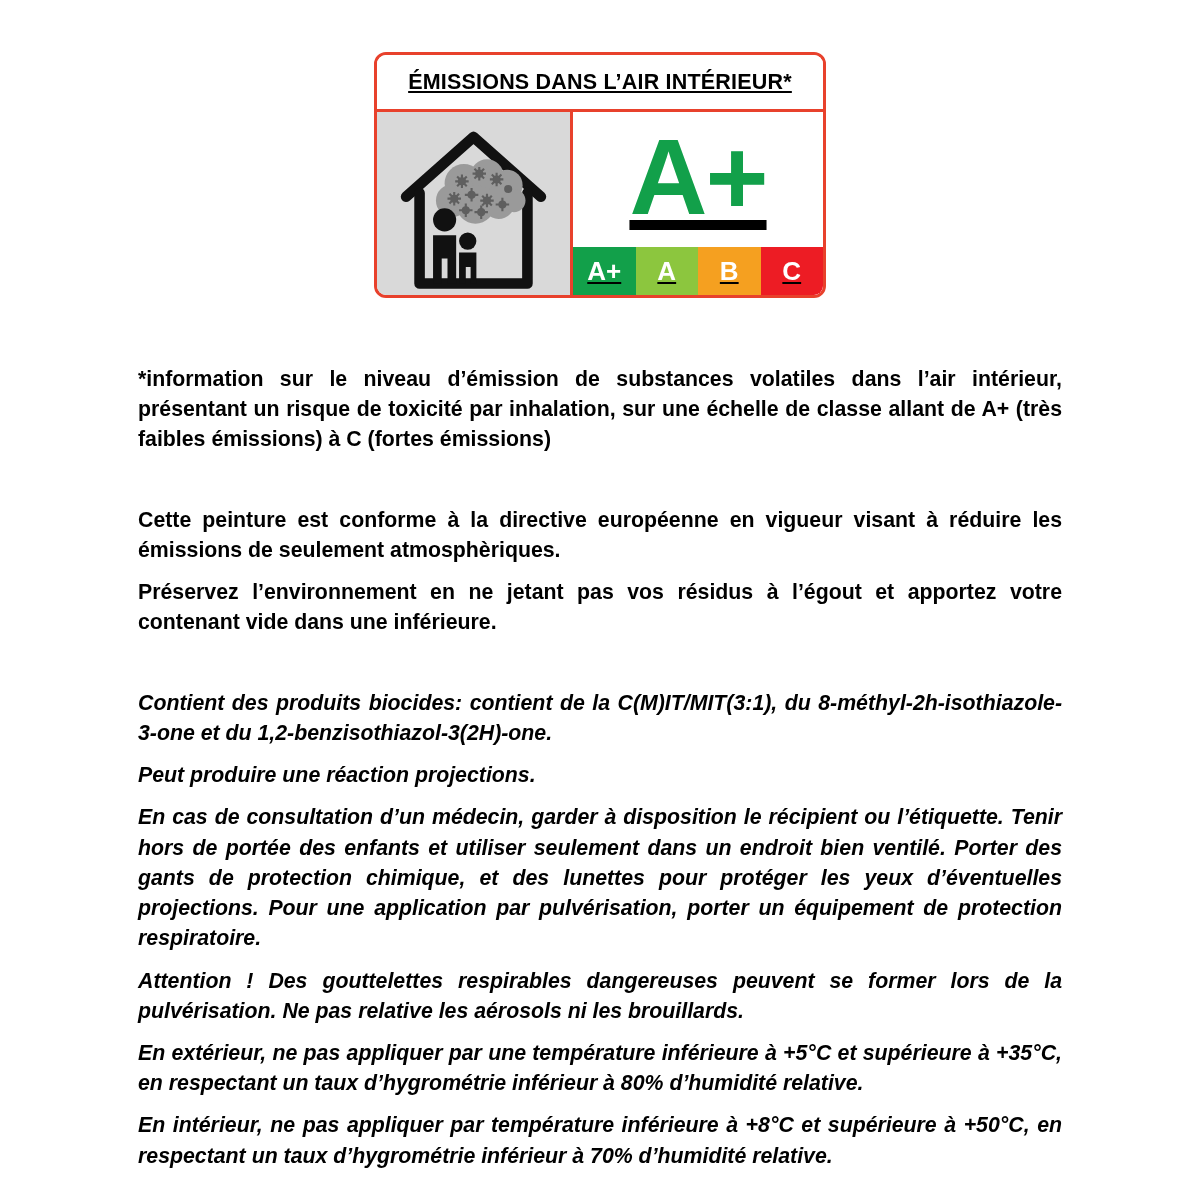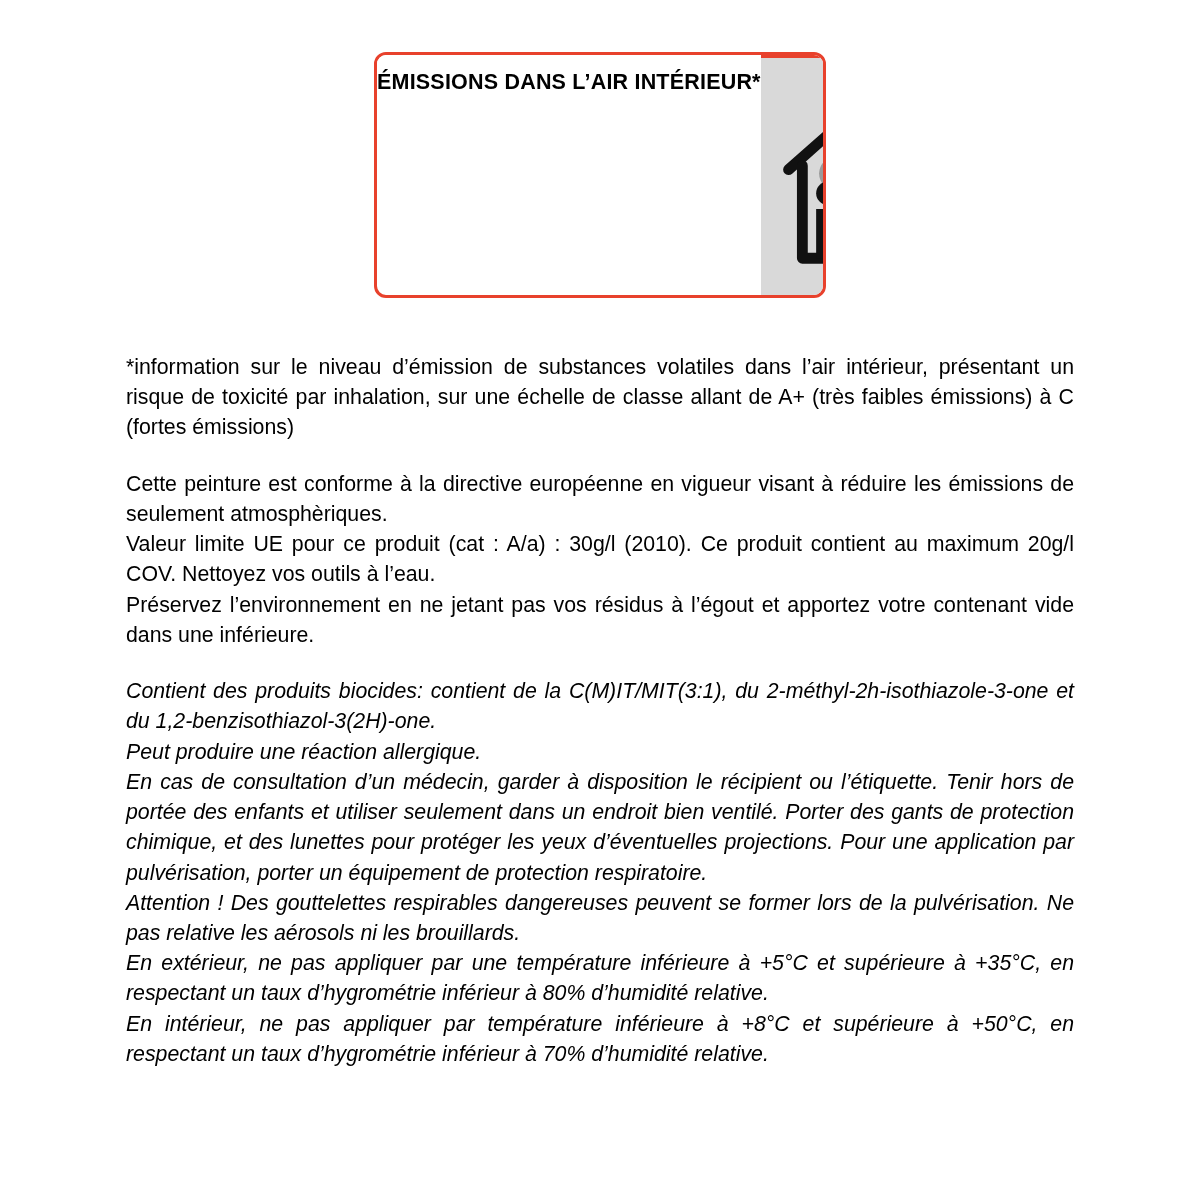--- a/index.html
+++ b/index.html
@@ -32,21 +32,22 @@
   }
   .label-box {
     width: 100%;
     height: 100%;
     border: 3px solid #e8412c;
     border-radius: 12px;
     box-sizing: border-box;
     background: #ffffff;
     overflow: hidden;
     display: flex;
-    flex-direction: row;
+    flex-direction: column;
+    text-decoration: underline;
   }
   .label-title {
     height: 54px;
     display: flex;
     align-items: center;
     justify-content: center;
     font-size: 21.5px;
     font-weight: bold;
     letter-spacing: 0.2px;
     color: #000;
@@ -116,22 +117,22 @@
   .text-col {
     position: absolute;
     left: 126px;
     top: 352px;
     width: 948px;
   }
   .para {
     font-size: 21.3px;
     line-height: 1.42;
     text-align: justify;
-    margin: 0;
-    font-weight: normal;
+    margin: 12px;
+    font-weight: bold;
   }
   .block-gap { height: 26px; }
   .italic { font-style: italic; }
   .nojust { text-align: left; }
 </style>
 </head>
 <body>
 
 <div class="page">
 
@@ -207,27 +208,26 @@
     </div>
   </div>
 
   <div class="text-col">
 
     <p class="para">*information sur le niveau d’émission de substances volatiles dans l’air inté­rieur, présentant un risque de toxicité par inhalation, sur une échelle de classe allant de A+ (très faibles émissions) à C (fortes émissions)</p>
 
     <div class="block-gap"></div>
 
     <p class="para">Cette peinture est conforme à la directive européenne en vigueur visant à ré­duire les émissions de seulement atmosphèriques.</p>
-    <p class="para">Valeur limite UE pour ce produit (cat : A/a) : 30g/l (2010). Ce produit contient au maximum 20g/l COV. Nettoyez vos outils à l’eau.</p>
     <p class="para">Préservez l’environnement en ne jetant pas vos résidus à l’égout et apportez votre contenant vide dans une inférieure.</p>
 
     <div class="block-gap"></div>
 
-    <p class="para italic">Contient des produits biocides: contient de la C(M)IT/MIT(3:1), du 2-méthyl-2h-iso­thiazole-3-one et du 1,2-benzisothiazol-3(2H)-one.</p>
-    <p class="para italic nojust">Peut produire une réaction allergique.</p>
+    <p class="para italic">Contient des produits biocides: contient de la C(M)IT/MIT(3:1), du 8-méthyl-2h-iso­thiazole-3-one et du 1,2-benzisothiazol-3(2H)-one.</p>
+    <p class="para italic nojust">Peut produire une réaction projections.</p>
     <p class="para italic">En cas de consultation d’un médecin, garder à disposition le récipient ou l’éti­quette. Tenir hors de portée des enfants et utiliser seulement dans un endroit bien ventilé. Porter des gants de protection chimique, et des lunettes pour protéger les yeux d’éventuelles projections. Pour une application par pulvérisation, porter un équipement de protection respiratoire.</p>
     <p class="para italic">Attention ! Des gouttelettes respirables dangereuses peuvent se former lors de la pulvérisation. Ne pas relative les aérosols ni les brouillards.</p>
     <p class="para italic">En extérieur, ne pas appliquer par une température inférieure à +5°C et supérieure à +35°C, en respectant un taux d’hygrométrie inférieur à 80% d’humidité relative.</p>
     <p class="para italic">En intérieur, ne pas appliquer par température inférieure à +8°C et supérieure à +50°C, en respectant un taux d’hygrométrie inférieur à 70% d’humidité relative.</p>
 
   </div>
 
 </div>
 
 </body></html>

